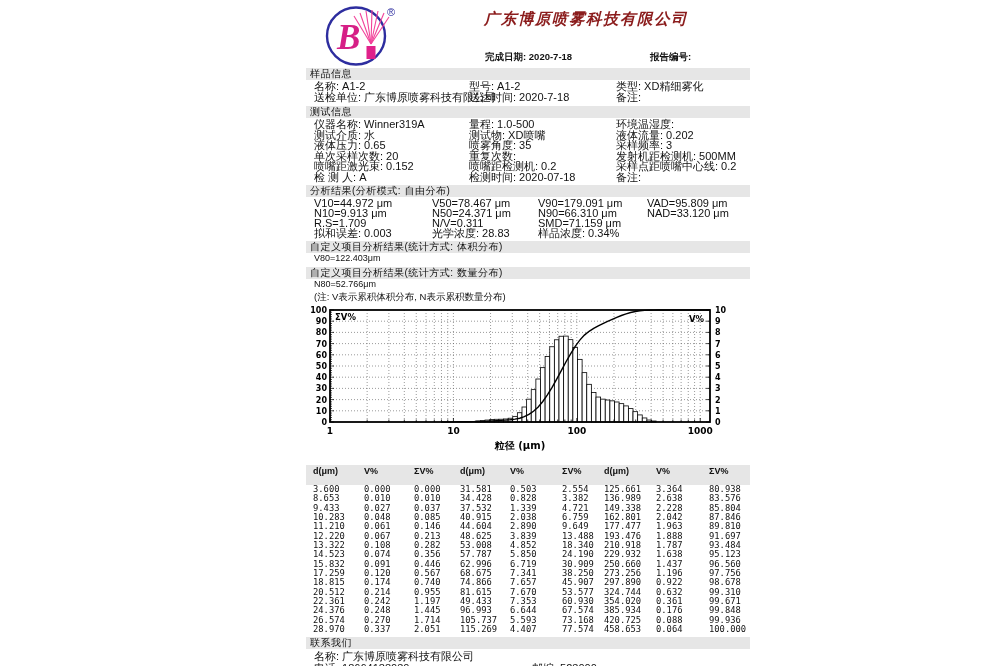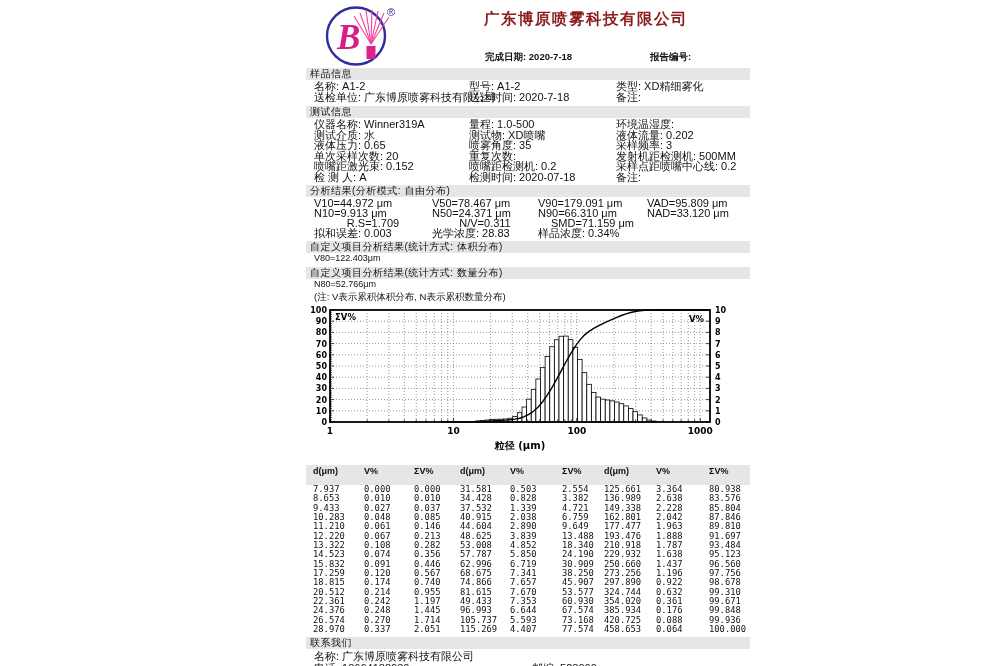--- a/index.html
+++ b/index.html
@@ -3,21 +3,21 @@
 <meta charset="utf-8">
 <style>
   html,body{margin:0;padding:0;}
   .page{position:relative;width:1000px;height:666px;background:#ffffff;overflow:hidden;
         font-family:"Liberation Sans",sans-serif;color:#111;}
   .content{position:absolute;left:306px;top:0;width:444px;}
   
   .header{position:relative;height:66px;}
   .logo{position:absolute;left:14px;top:3px;}
   .company-title{position:absolute;left:150px;top:9px;width:260px;text-align:center;
-        font-size:15.5px;font-weight:bold;letter-spacing:1.5px;color:#8b1c1c;}
+        font-size:15.5px;font-weight:bold;letter-spacing:1.5px;color:#8b1c1c;font-style:italic;}
   .date-row{position:absolute;top:51px;left:0;width:444px;font-size:9.5px;font-weight:600;}
   .date-row .cd{position:absolute;left:179px;white-space:nowrap;}
   .date-row .rn{position:absolute;left:344px;white-space:nowrap;}
   
   .bar{background:#e6e6e6;font-weight:normal;font-size:10px;line-height:12px;height:12px;
        padding-left:4px;margin-top:2px;letter-spacing:0.5px;}
   .rows{padding:1px 0 1px 8px;}
   .frow{display:grid;font-size:11px;line-height:11px;white-space:nowrap;}
   .sec-test .frow{line-height:10.5px;}
   .sec-analysis .frow{line-height:10px;}
@@ -125,21 +125,21 @@
             <span>V50=78.467 μm</span>
             <span>V90=179.091 μm</span>
             <span>VAD=95.809 μm</span>
           </div>
           <div class="frow" style="grid-template-columns: 118px 106px 109px 107px;">
             <span>N10=9.913 μm</span>
             <span>N50=24.371 μm</span>
             <span>N90=66.310 μm</span>
             <span>NAD=33.120 μm</span>
           </div>
-          <div class="frow" style="grid-template-columns: 118px 106px 109px 107px; text-align: center;">
+          <div class="frow" style="grid-template-columns: 118px 106px 109px 107px;">
             <span>R.S=1.709</span>
             <span>N/V=0.311</span>
             <span>SMD=71.159 μm</span>
             <span></span>
           </div>
           <div class="frow" style="grid-template-columns: 118px 106px 109px 107px;">
             <span>拟和误差: 0.003</span>
             <span>光学浓度: 28.83</span>
             <span>样品浓度: 0.34%</span>
             <span></span>
@@ -383,21 +383,21 @@
           <span>ΣV%</span>
           <span>d(μm)</span>
           <span>V%</span>
           <span>ΣV%</span>
           <span>d(μm)</span>
           <span>V%</span>
           <span>ΣV%</span>
         </div>
       <div id="table-body">
           <div class="trow">
-            <span>7.937</span>
+            <span>3.600</span>
             <span>0.000</span>
             <span>0.000</span>
             <span>31.581</span>
             <span>0.503</span>
             <span>2.554</span>
             <span>125.661</span>
             <span>3.364</span>
             <span>80.938</span>
           </div>
           <div class="trow">

